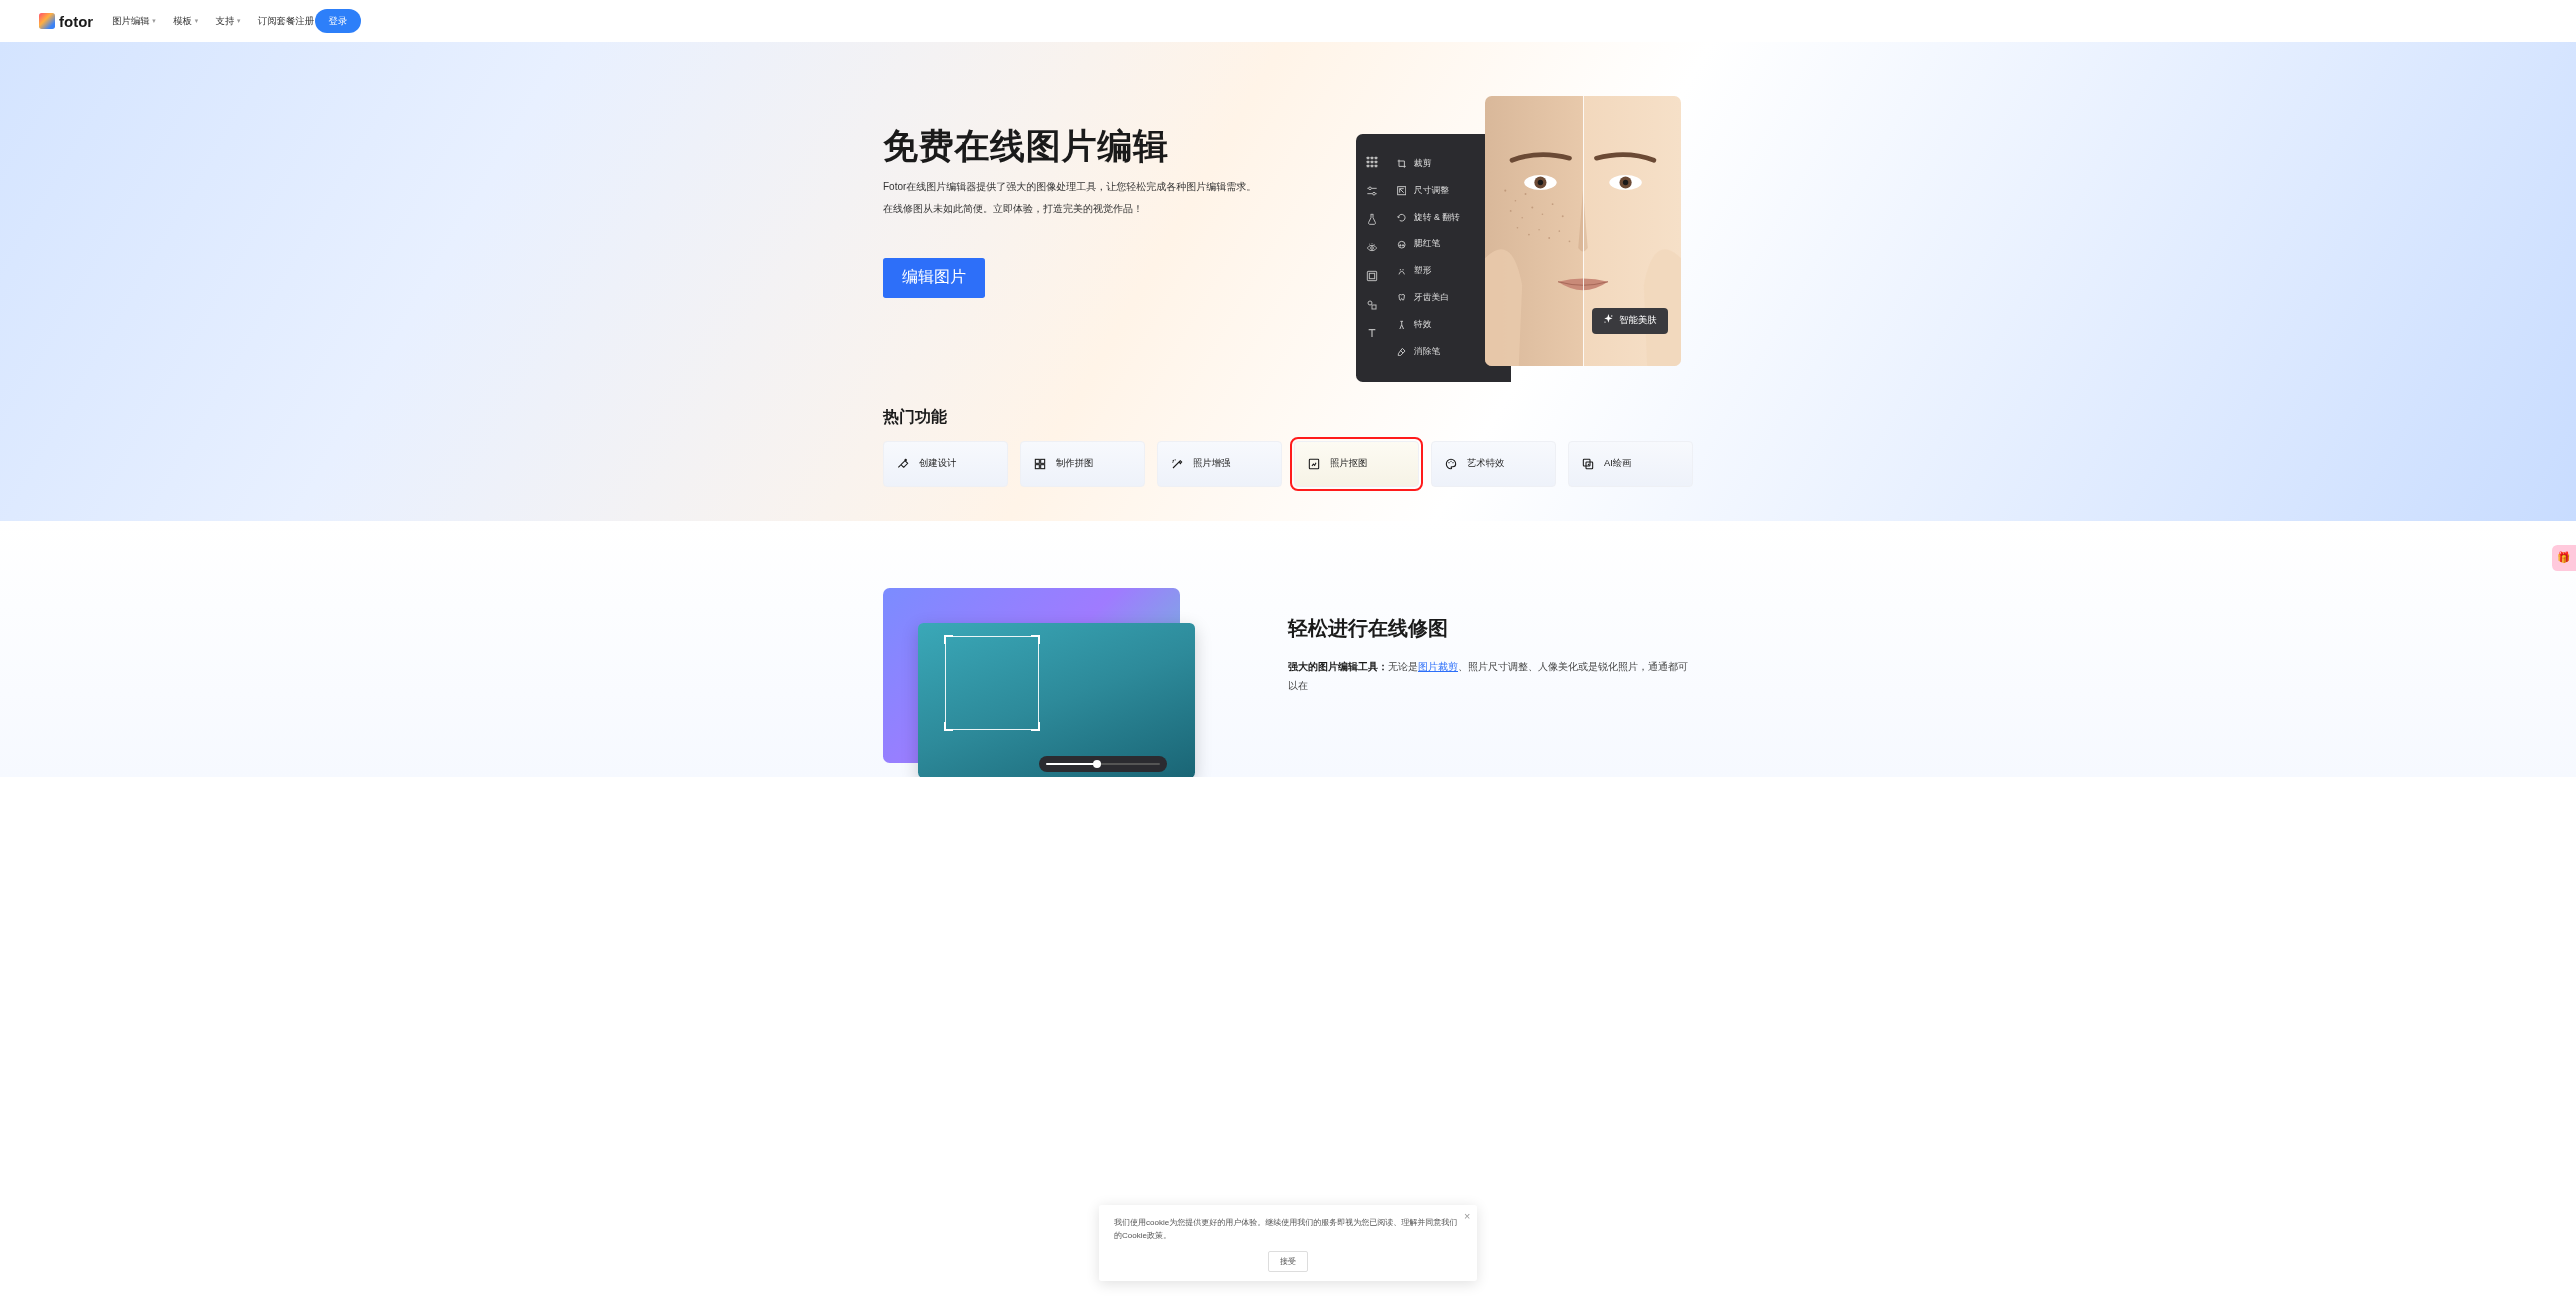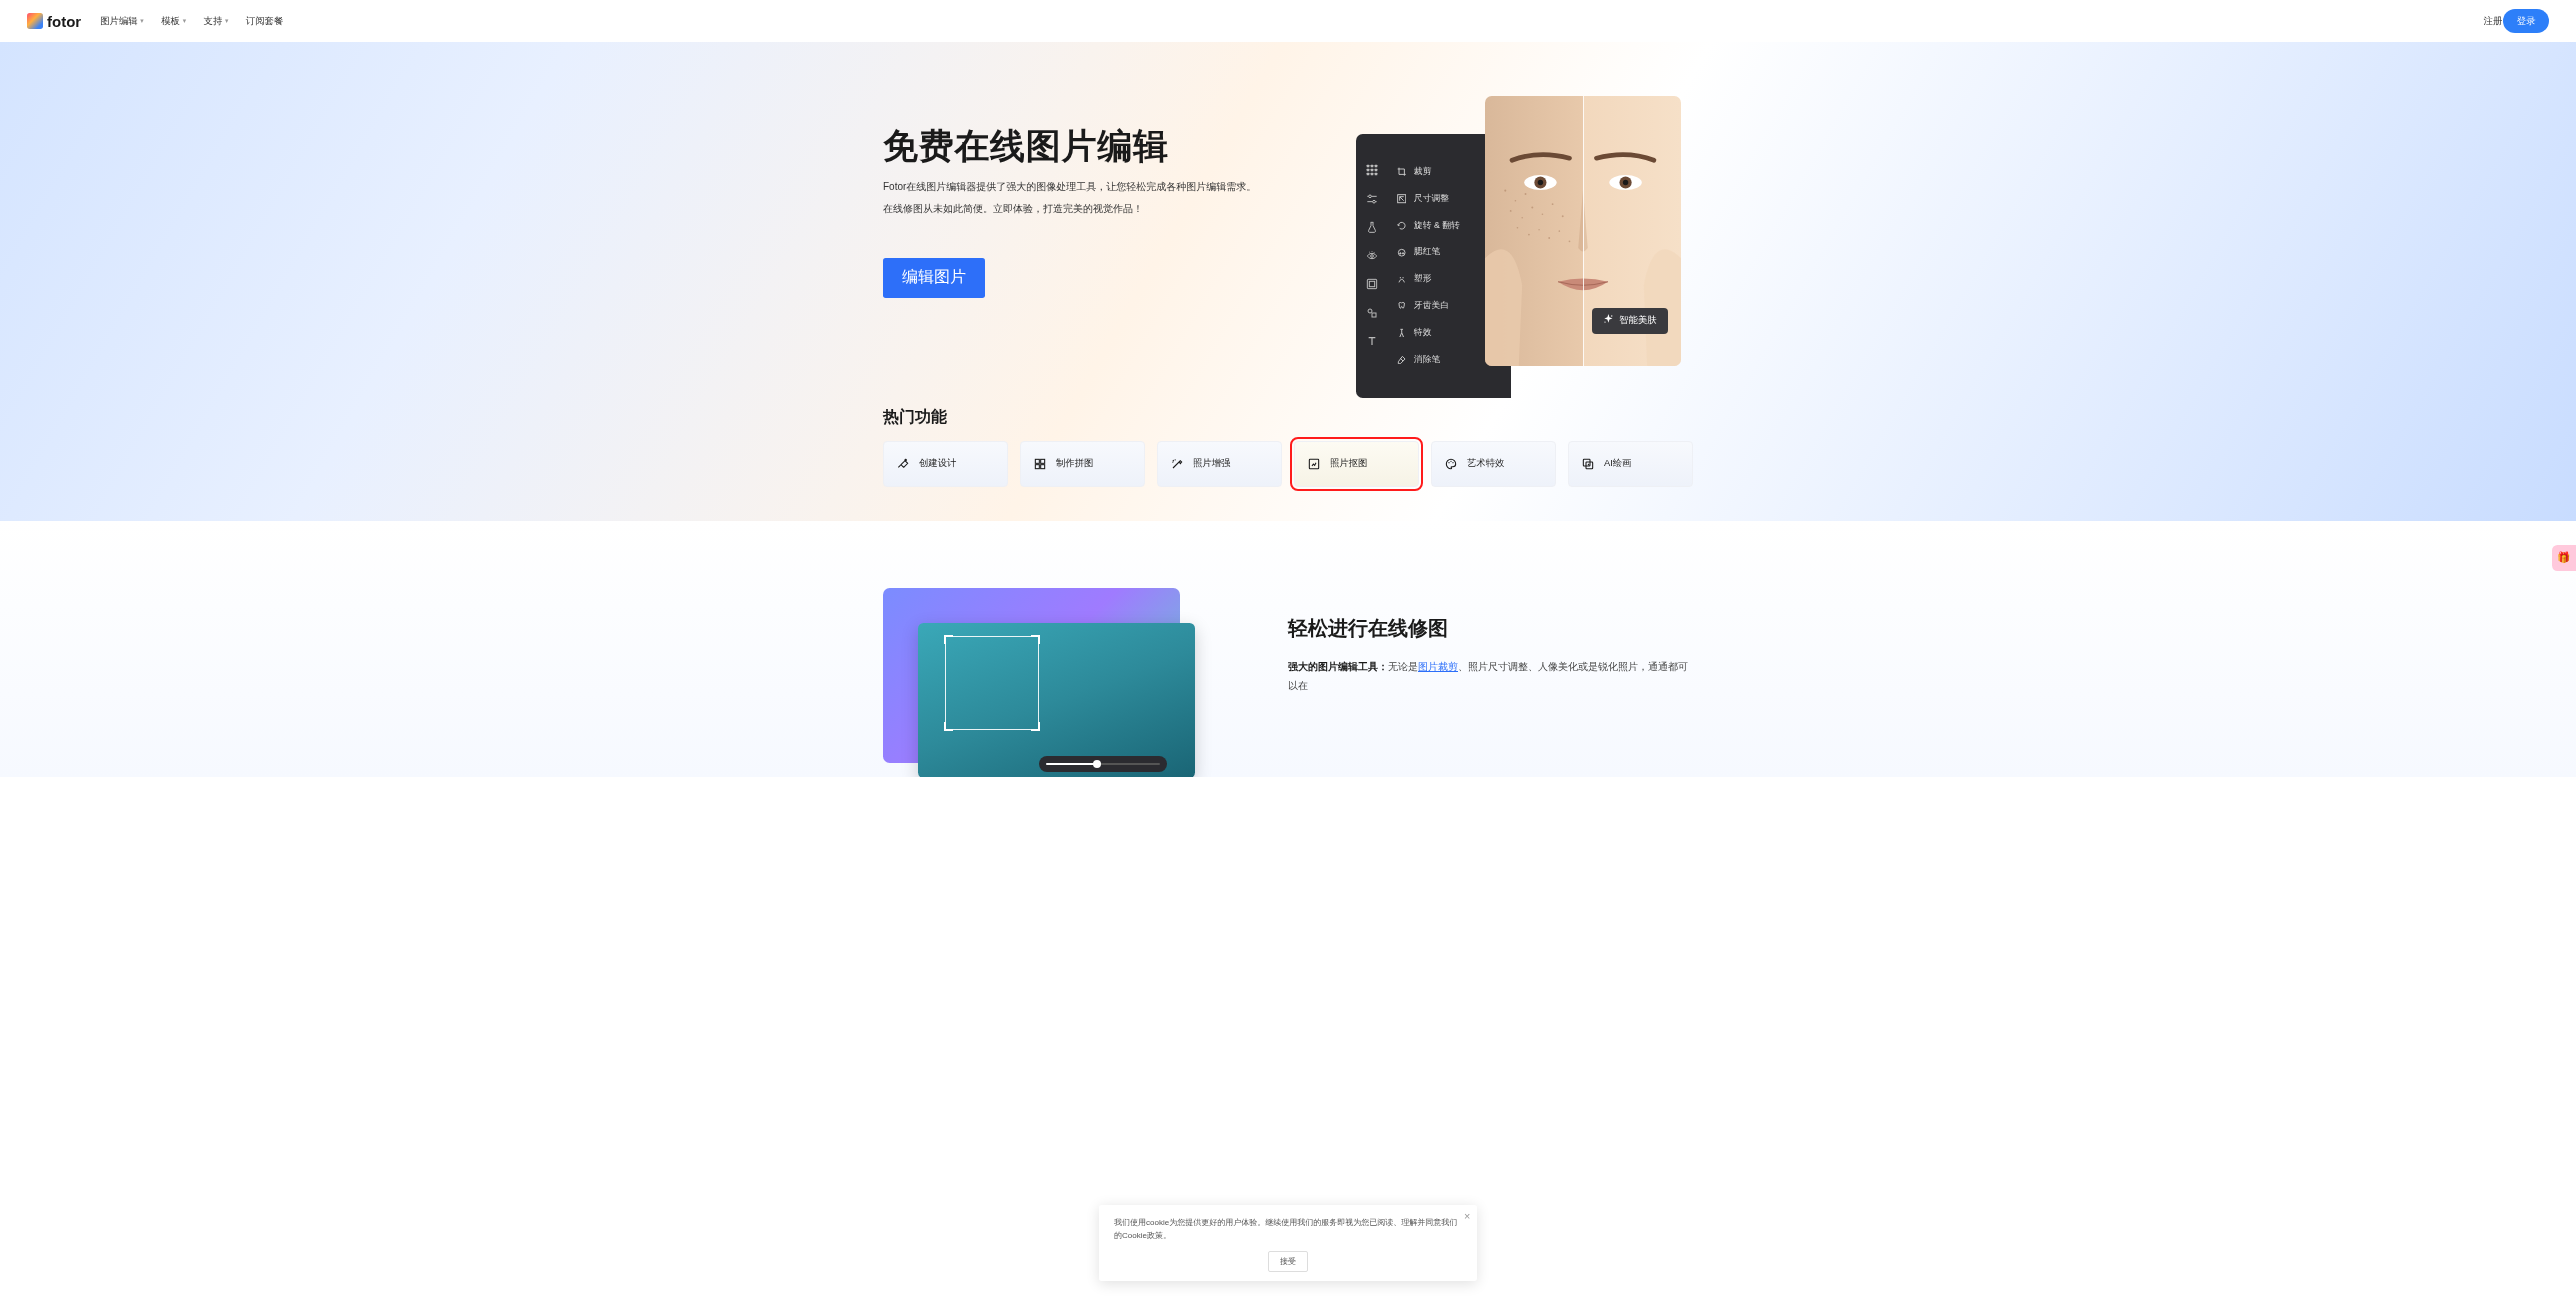--- a/index.html
+++ b/index.html
@@ -6,22 +6,22 @@
     body {
       font-family: -apple-system, BlinkMacSystemFont, "Segoe UI", "PingFang SC", "Microsoft YaHei", sans-serif;
       background: #fff;
       overflow-x: hidden;
     }
     
     
     .header {
       display: flex;
       align-items: center;
-      justify-content: space-between;
-      padding: 0 27px;
+      justify-content: flex-start;
+      padding: 0 39px;
       height: 42px;
       background: #fff;
       position: relative;
       z-index: 10;
     }
     .header-left {
       display: flex;
       align-items: center;
       gap: 19px;
     }
@@ -127,21 +127,21 @@
       width: 337px;
       height: 270px;
     }
     .editor-mock {
       position: absolute;
       left: 0;
       top: 38px;
       width: 155px;
       background: #2b2b2f;
       border-radius: 6.7px 0 0 6.7px;
-      padding: 24px 0;
+      padding: 16px 0;
       display: flex;
     }
     .editor-iconbar {
       width: 31px;
       display: flex;
       flex-direction: column;
       align-items: center;
       gap: 15px;
       padding: 5.4px 0;
     }

